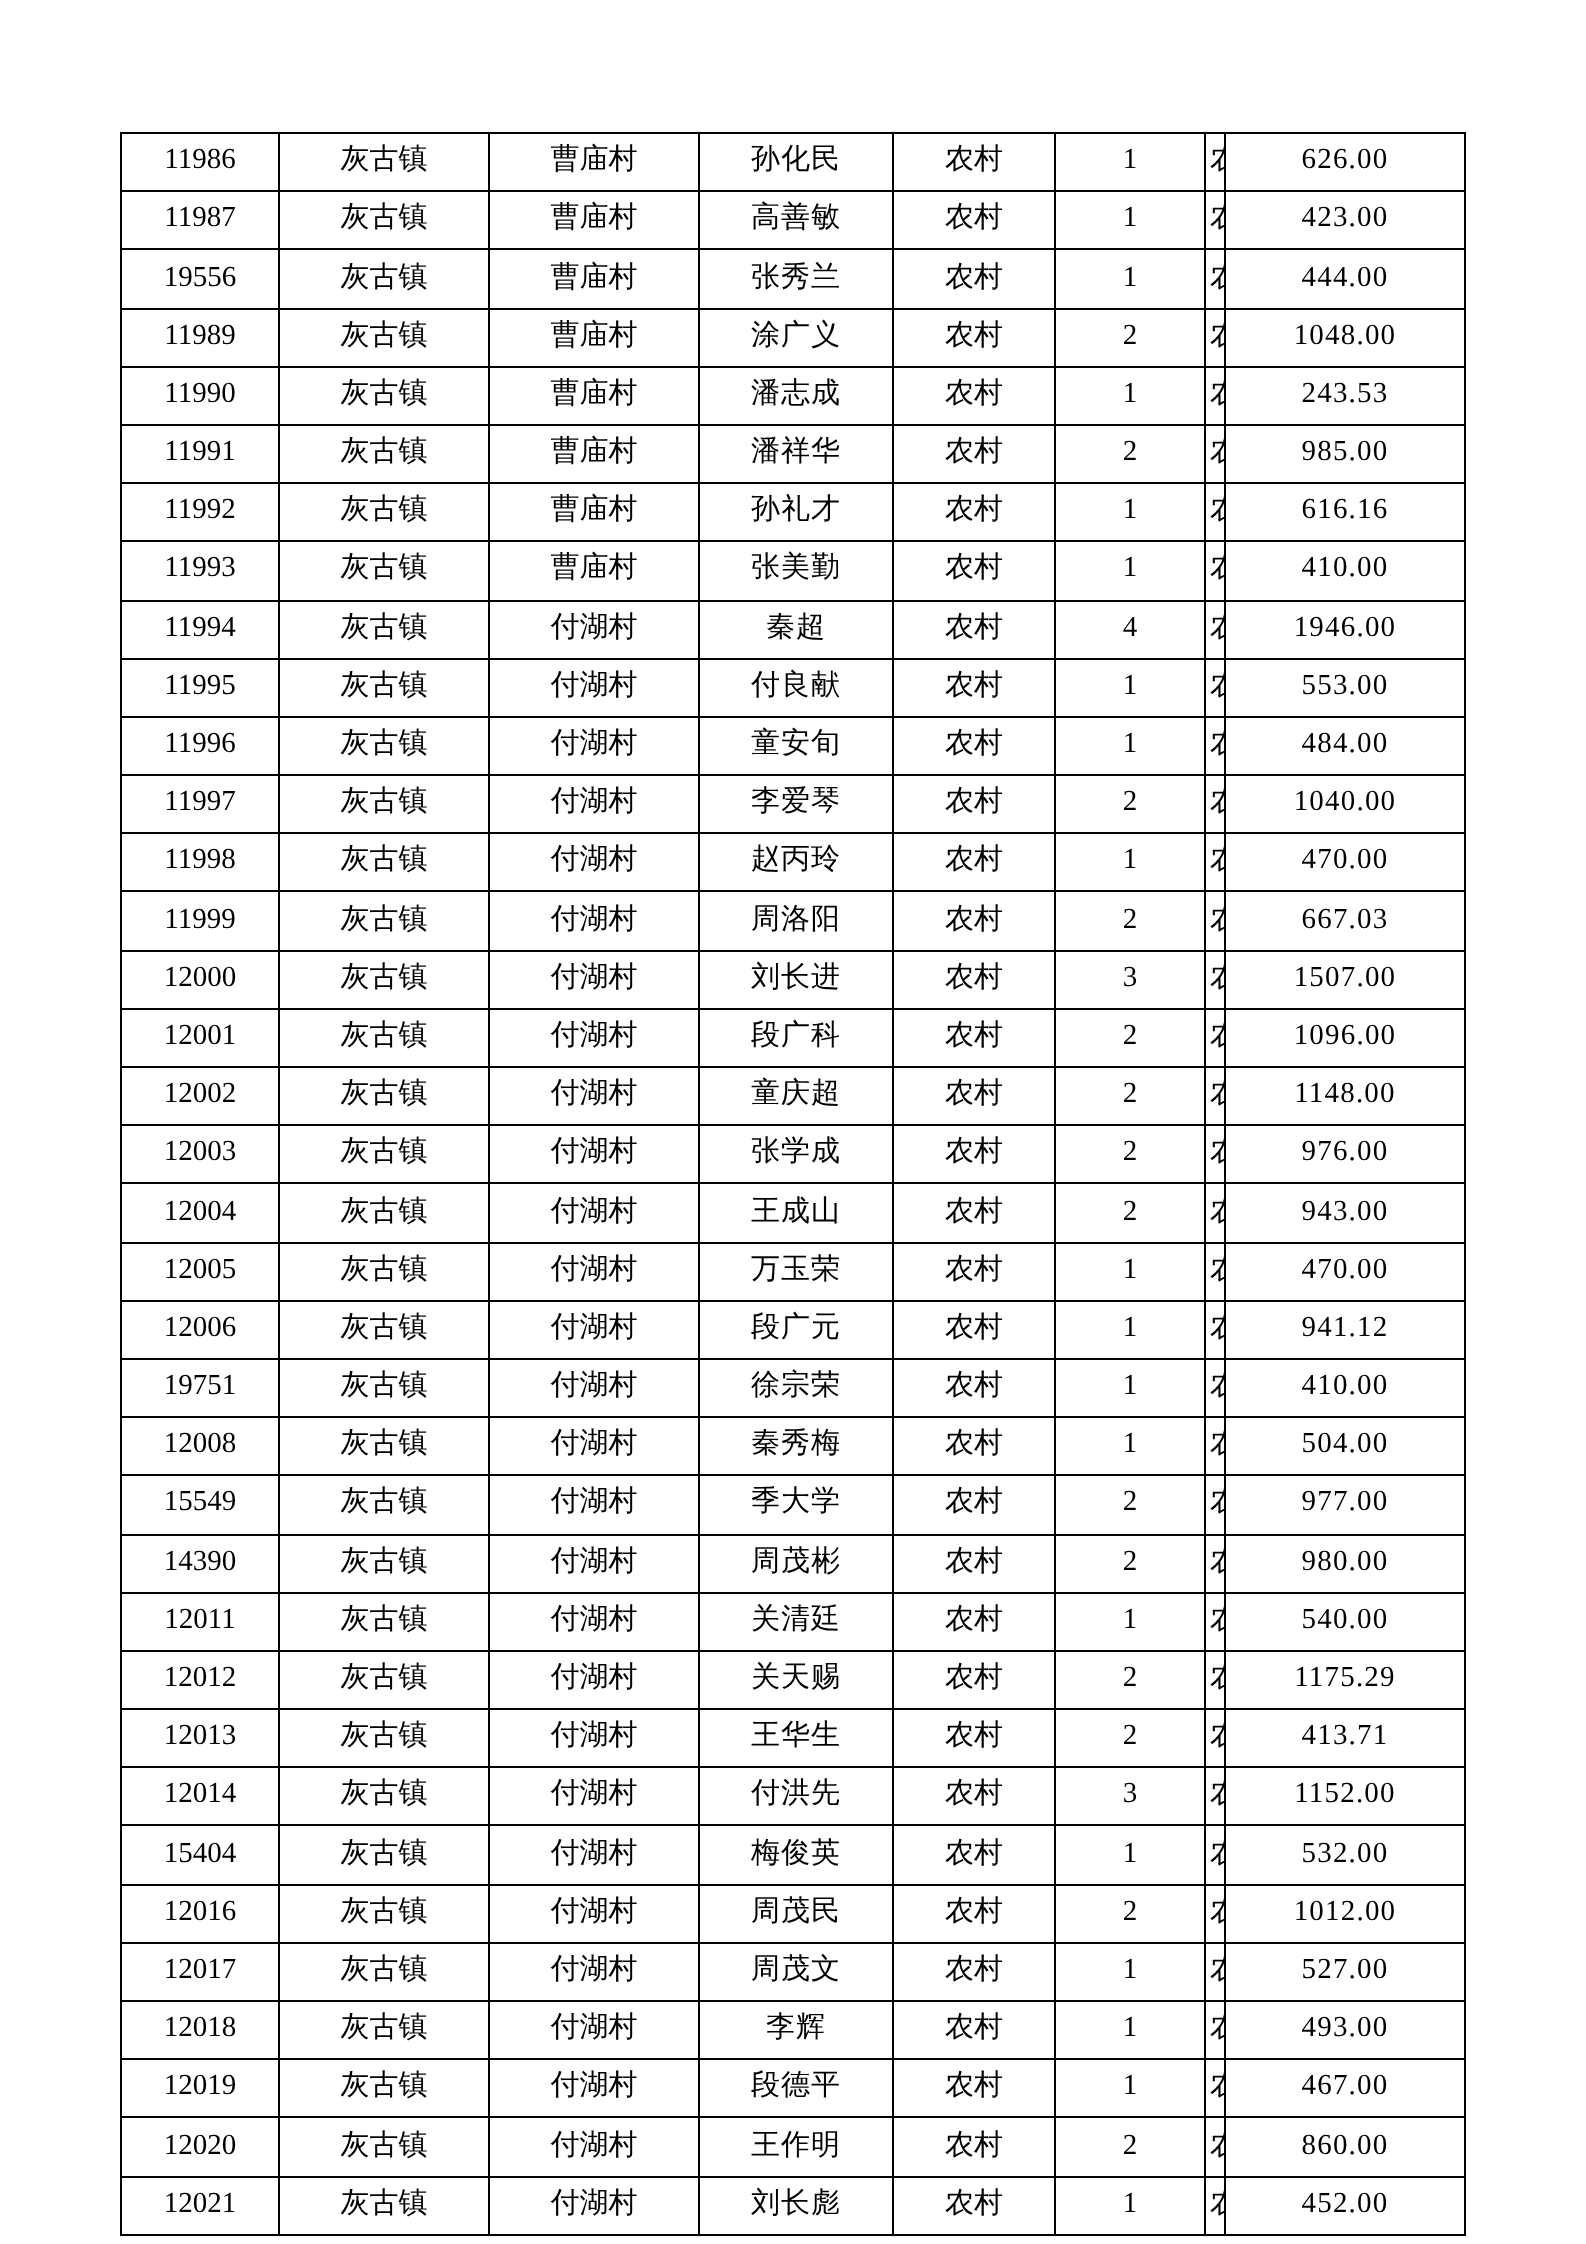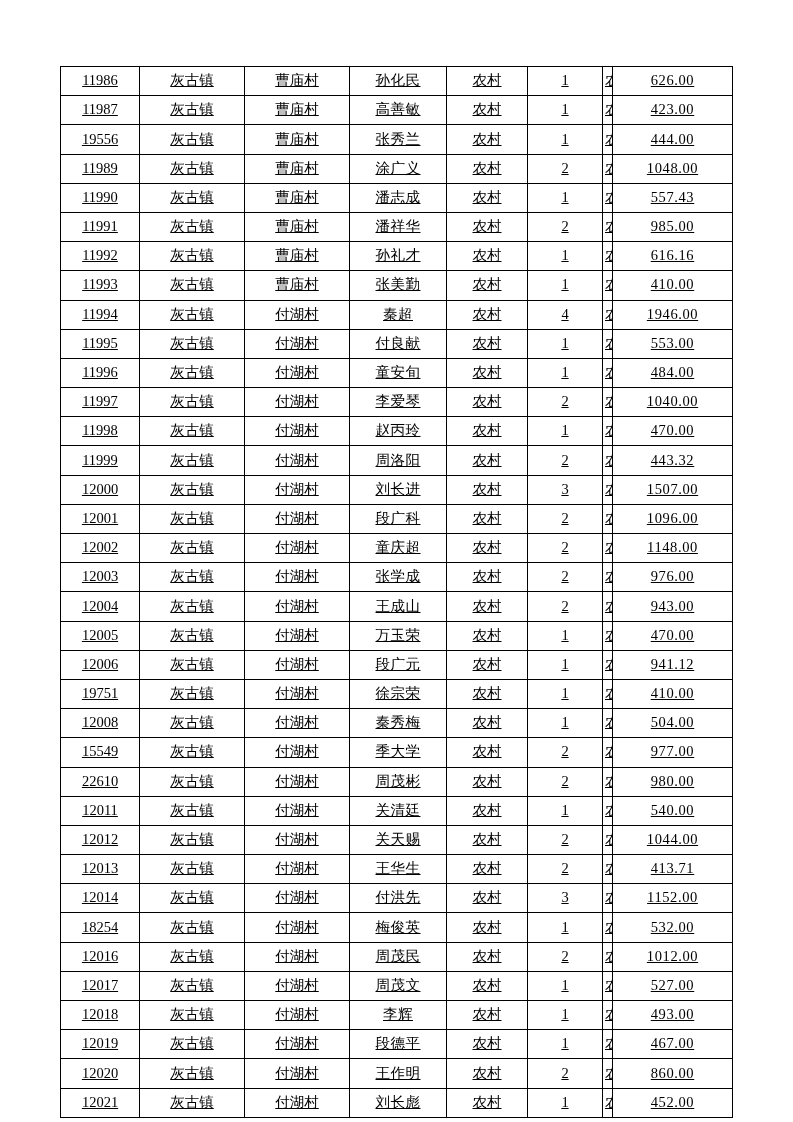--- a/index.html
+++ b/index.html
@@ -12,21 +12,20 @@
     height: 1122px;
     font-family: "Liberation Serif", serif;
     color: #000000;
   }
   .page {
     position: relative;
     width: 793px;
     height: 1122px;
     box-sizing: border-box;
     padding: 66px 85px 0 60px;
-    text-decoration: underline;
   }
   table.data-table {
     border-collapse: collapse;
     width: 673px;
     table-layout: fixed;
   }
   table.data-table td {
     border: 1px solid #000000;
     height: 28.2px;
     text-align: center;
@@ -92,21 +91,21 @@
           <td class="c-amount">1048.00</td>
         </tr>
         <tr>
           <td class="c-id">11990</td>
           <td class="c-town">灰古镇</td>
           <td class="c-village">曹庙村</td>
           <td class="c-name">潘志成</td>
           <td class="c-type">农村</td>
           <td class="c-count">1</td>
           <td class="c-category">农保A类</td>
-          <td class="c-amount">557.43</td>
+          <td class="c-amount">243.53</td>
         </tr>
         <tr>
           <td class="c-id">11991</td>
           <td class="c-town">灰古镇</td>
           <td class="c-village">曹庙村</td>
           <td class="c-name">潘祥华</td>
           <td class="c-type">农村</td>
           <td class="c-count">2</td>
           <td class="c-category">农保B类</td>
           <td class="c-amount">985.00</td>
@@ -182,21 +181,21 @@
           <td class="c-amount">470.00</td>
         </tr>
         <tr>
           <td class="c-id">11999</td>
           <td class="c-town">灰古镇</td>
           <td class="c-village">付湖村</td>
           <td class="c-name">周洛阳</td>
           <td class="c-type">农村</td>
           <td class="c-count">2</td>
           <td class="c-category">农保A类</td>
-          <td class="c-amount">443.32</td>
+          <td class="c-amount">667.03</td>
         </tr>
         <tr>
           <td class="c-id">12000</td>
           <td class="c-town">灰古镇</td>
           <td class="c-village">付湖村</td>
           <td class="c-name">刘长进</td>
           <td class="c-type">农村</td>
           <td class="c-count">3</td>
           <td class="c-category">农保A类</td>
           <td class="c-amount">1507.00</td>
@@ -285,21 +284,21 @@
           <td class="c-id">15549</td>
           <td class="c-town">灰古镇</td>
           <td class="c-village">付湖村</td>
           <td class="c-name">季大学</td>
           <td class="c-type">农村</td>
           <td class="c-count">2</td>
           <td class="c-category">农保A类</td>
           <td class="c-amount">977.00</td>
         </tr>
         <tr>
-          <td class="c-id">22610</td>
+          <td class="c-id">14390</td>
           <td class="c-town">灰古镇</td>
           <td class="c-village">付湖村</td>
           <td class="c-name">周茂彬</td>
           <td class="c-type">农村</td>
           <td class="c-count">2</td>
           <td class="c-category">农保B类</td>
           <td class="c-amount">980.00</td>
         </tr>
         <tr>
           <td class="c-id">12011</td>
@@ -312,21 +311,21 @@
           <td class="c-amount">540.00</td>
         </tr>
         <tr>
           <td class="c-id">12012</td>
           <td class="c-town">灰古镇</td>
           <td class="c-village">付湖村</td>
           <td class="c-name">关天赐</td>
           <td class="c-type">农村</td>
           <td class="c-count">2</td>
           <td class="c-category">农保B类</td>
-          <td class="c-amount">1044.00</td>
+          <td class="c-amount">1175.29</td>
         </tr>
         <tr>
           <td class="c-id">12013</td>
           <td class="c-town">灰古镇</td>
           <td class="c-village">付湖村</td>
           <td class="c-name">王华生</td>
           <td class="c-type">农村</td>
           <td class="c-count">2</td>
           <td class="c-category">农保B类</td>
           <td class="c-amount">413.71</td>
@@ -335,21 +334,21 @@
           <td class="c-id">12014</td>
           <td class="c-town">灰古镇</td>
           <td class="c-village">付湖村</td>
           <td class="c-name">付洪先</td>
           <td class="c-type">农村</td>
           <td class="c-count">3</td>
           <td class="c-category">农保A类</td>
           <td class="c-amount">1152.00</td>
         </tr>
         <tr>
-          <td class="c-id">18254</td>
+          <td class="c-id">15404</td>
           <td class="c-town">灰古镇</td>
           <td class="c-village">付湖村</td>
           <td class="c-name">梅俊英</td>
           <td class="c-type">农村</td>
           <td class="c-count">1</td>
           <td class="c-category">农保A类</td>
           <td class="c-amount">532.00</td>
         </tr>
         <tr>
           <td class="c-id">12016</td>

